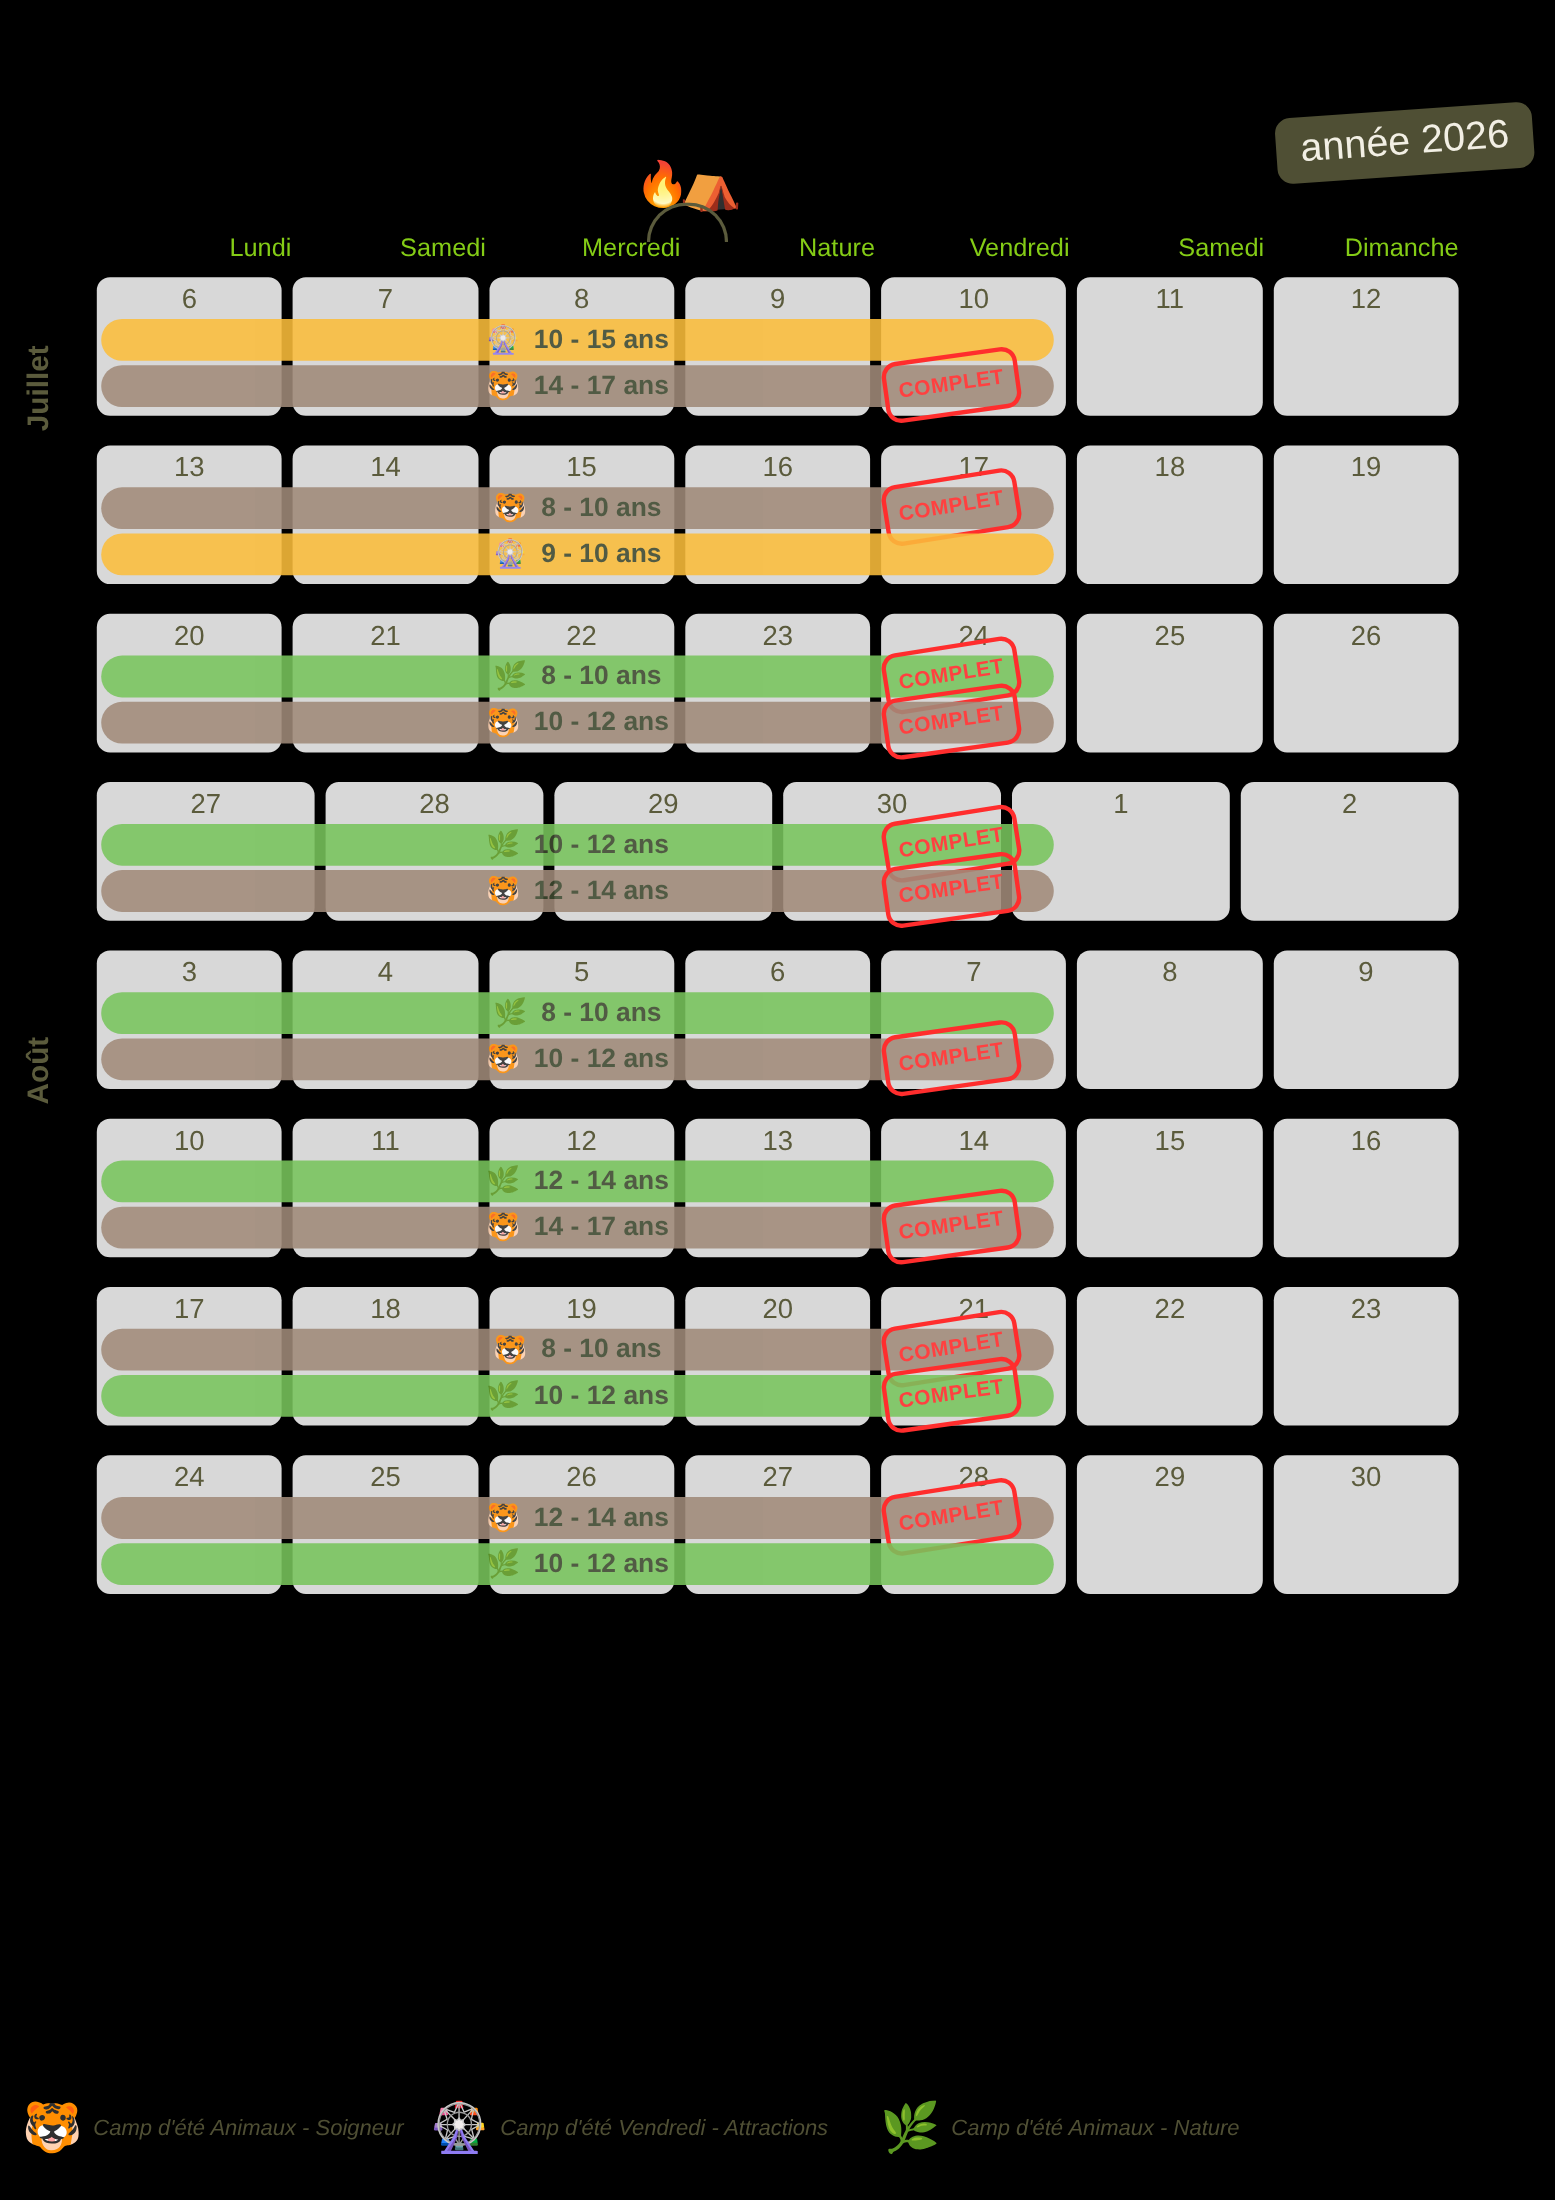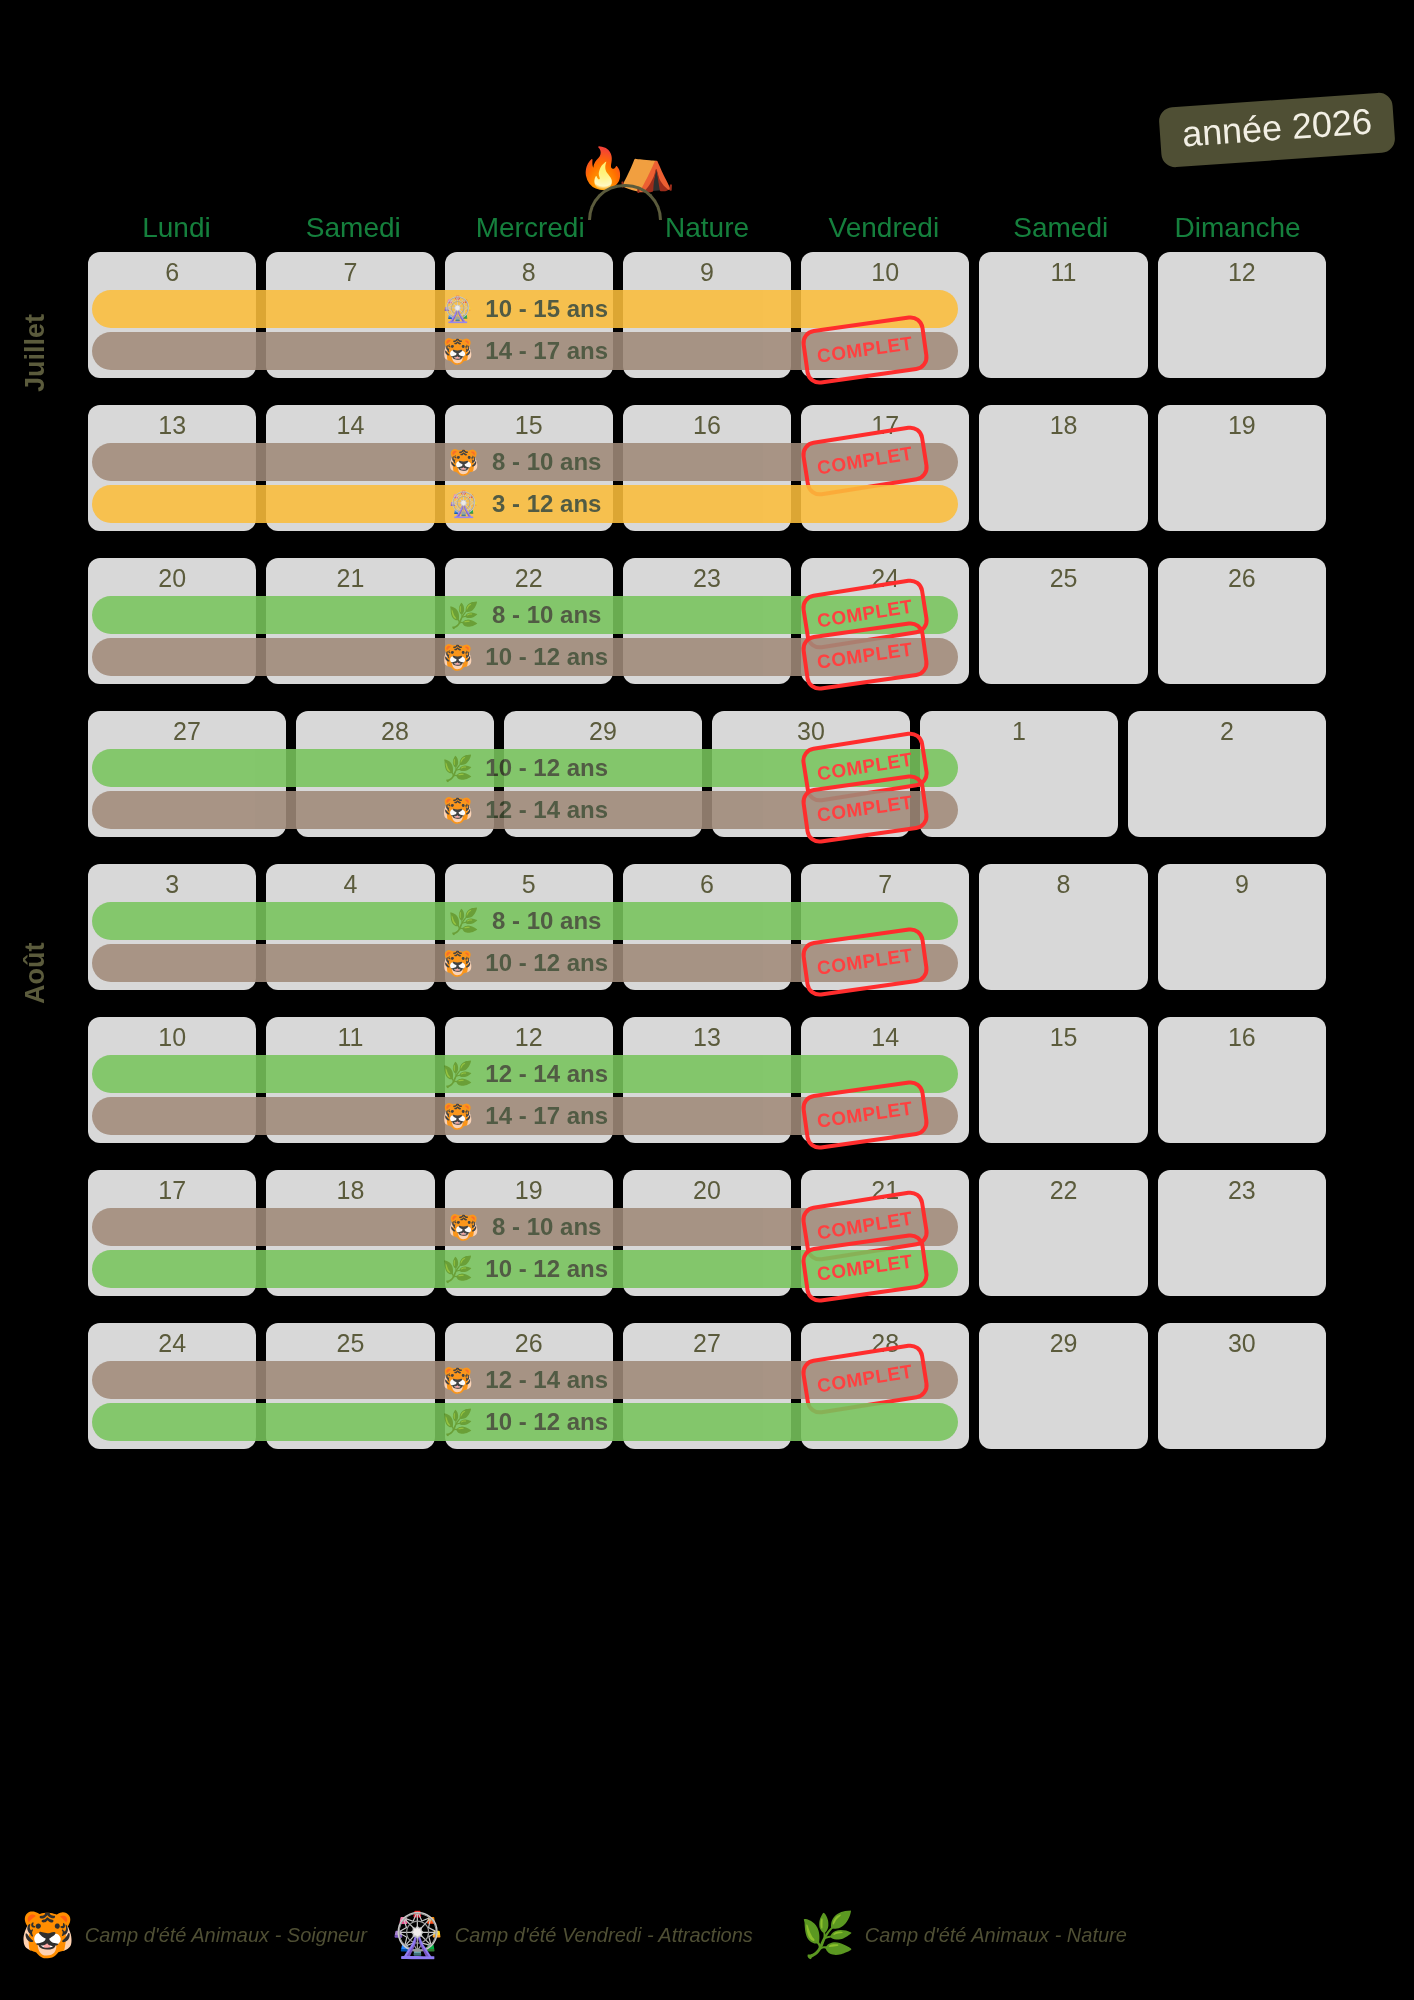--- a/index.html
+++ b/index.html
@@ -45,22 +45,22 @@
     border:3px solid #5b5b3c; border-bottom:none;
     border-radius:40px 40px 0 0;
   }
 
   
   #weekdays {
     position:absolute; left:88px; top:212px; width:1238px; height:32px;
     display:flex;
   }
   #weekdays .wd {
-    flex:1; text-align:center;
-    color:#15803d; font-size:28px;
+    flex:1; text-align:right;
+    color:#84cc16; font-size:23px;
     font-family:"Liberation Sans", sans-serif;
   }
 
   
   .month-label {
     position:absolute; left:20px;
     color:#5b5b3c; font-size:27px; font-weight:bold;
     transform-origin:center center;
     writing-mode:vertical-rl; transform:rotate(180deg);
     white-space:nowrap;
@@ -167,21 +167,21 @@
         <div class="cell"><span>19</span></div>
       </div>
       <div class="bars">
         <div class="bar brown" style="left: calc(0% + 4px); width: calc(71.4286% - 18px); top: 38px;">
           <span class="bar-icon">🐯</span>
           <span class="bar-label">8 - 10 ans</span>
         </div>
         <div class="complet" style="left: calc(57.1429% + 8px); top: 28px; transform: rotate(-9deg);">COMPLET</div>
         <div class="bar yellow" style="left: calc(0% + 4px); width: calc(71.4286% - 18px); top: 80px;">
           <span class="bar-icon">🎡</span>
-          <span class="bar-label">3 - 12 ans</span>
+          <span class="bar-label">9 - 10 ans</span>
         </div>
       </div>
     </div>
     <div class="week">
       <div class="cells">
         <div class="cell"><span>20</span></div>
         <div class="cell"><span>21</span></div>
         <div class="cell"><span>22</span></div>
         <div class="cell"><span>23</span></div>
         <div class="cell"><span>24</span></div>

